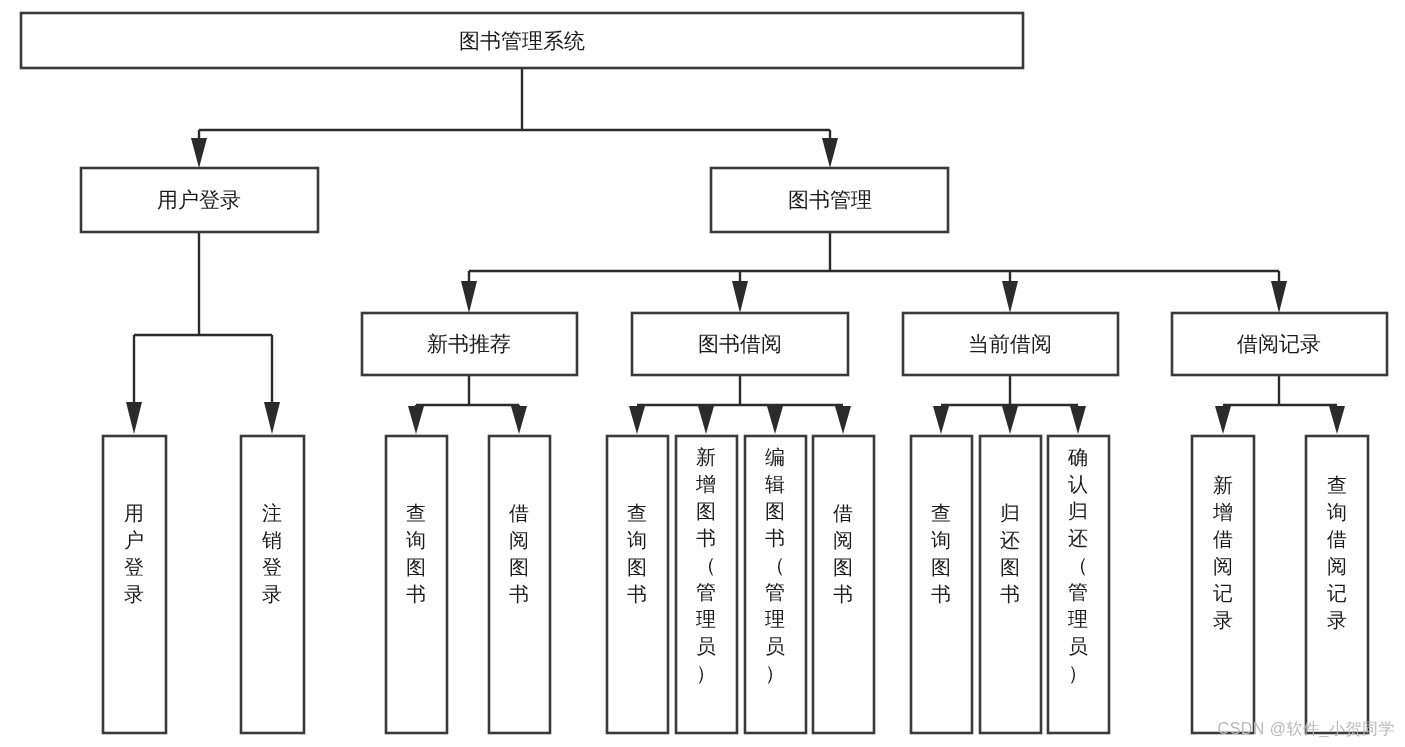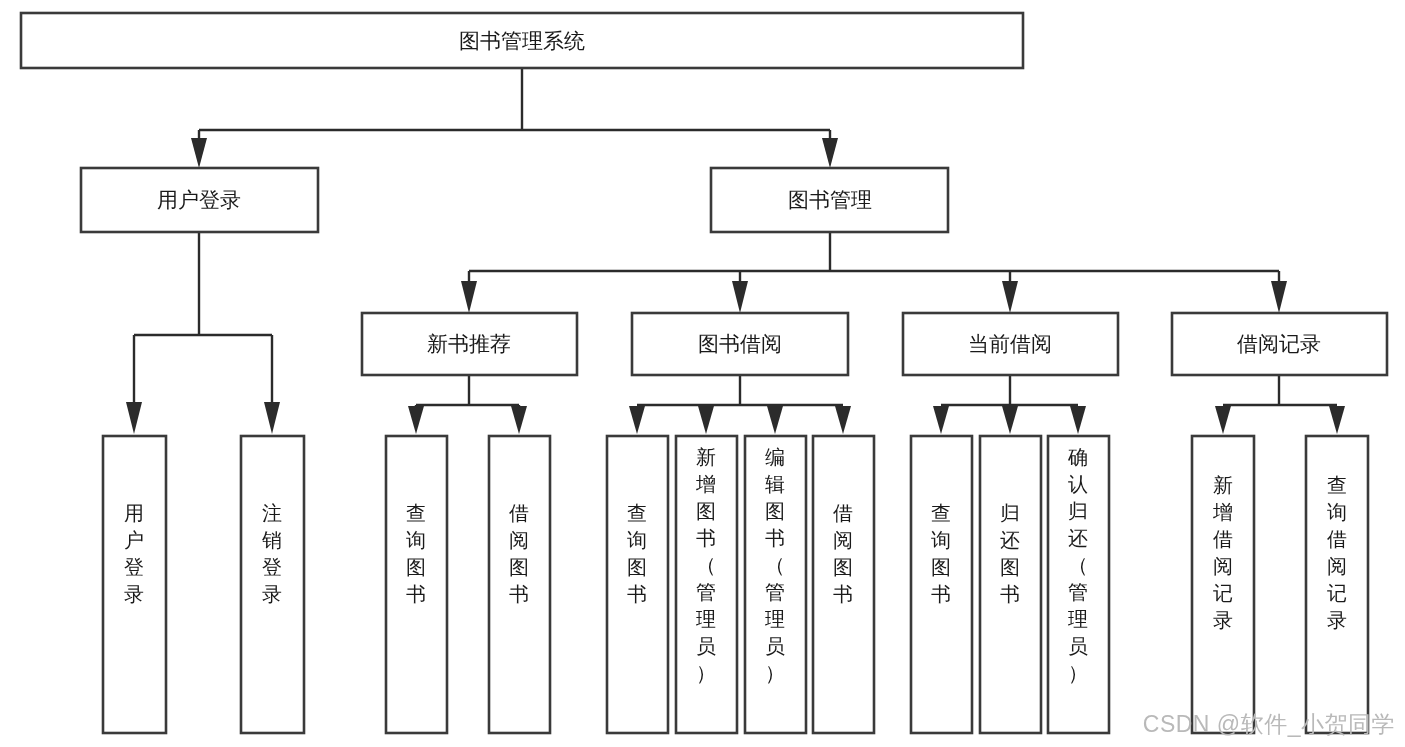--- a/index.html
+++ b/index.html
@@ -44,21 +44,21 @@
   }
   .arrow-head {
     fill: #2b2b2b;
     stroke: none;
   }
   .watermark {
     position: absolute;
     right: 10px;
     bottom: 7px;
     font-family: "Liberation Sans", "DejaVu Sans", sans-serif;
-    font-size: 23px;
+    font-size: 16px;
     color: #b9b9b9;
     letter-spacing: 0.5px;
     white-space: nowrap;
     pointer-events: none;
   }
 </style>
 </head>
 <body>
 
 <svg id="diagram" viewBox="0 0 1405 747" xmlns="http://www.w3.org/2000/svg">

